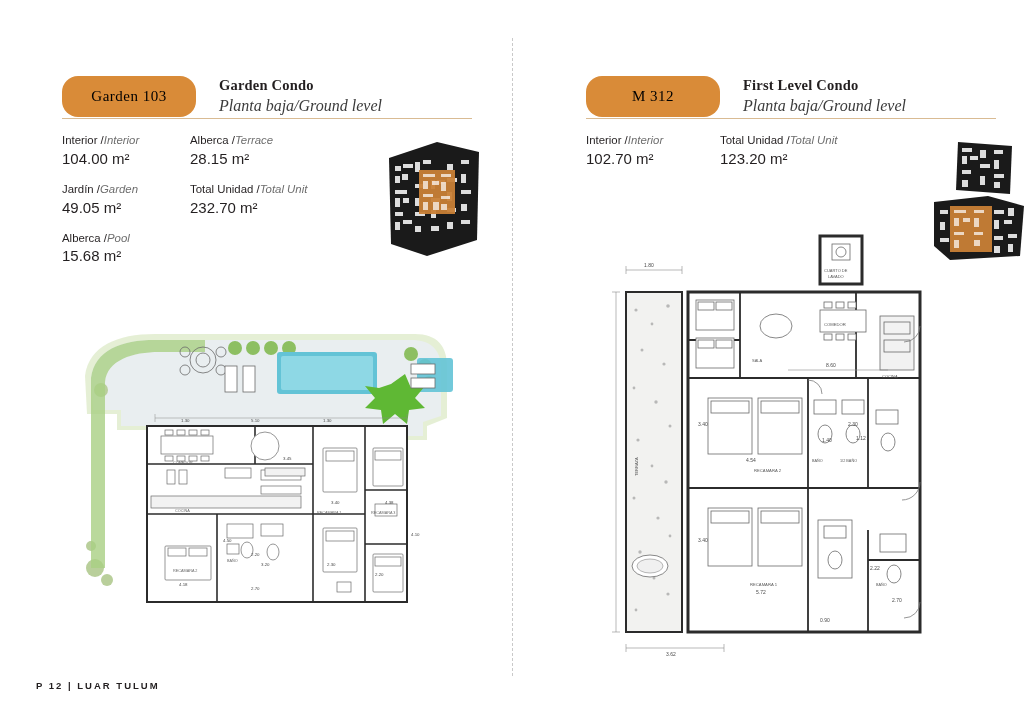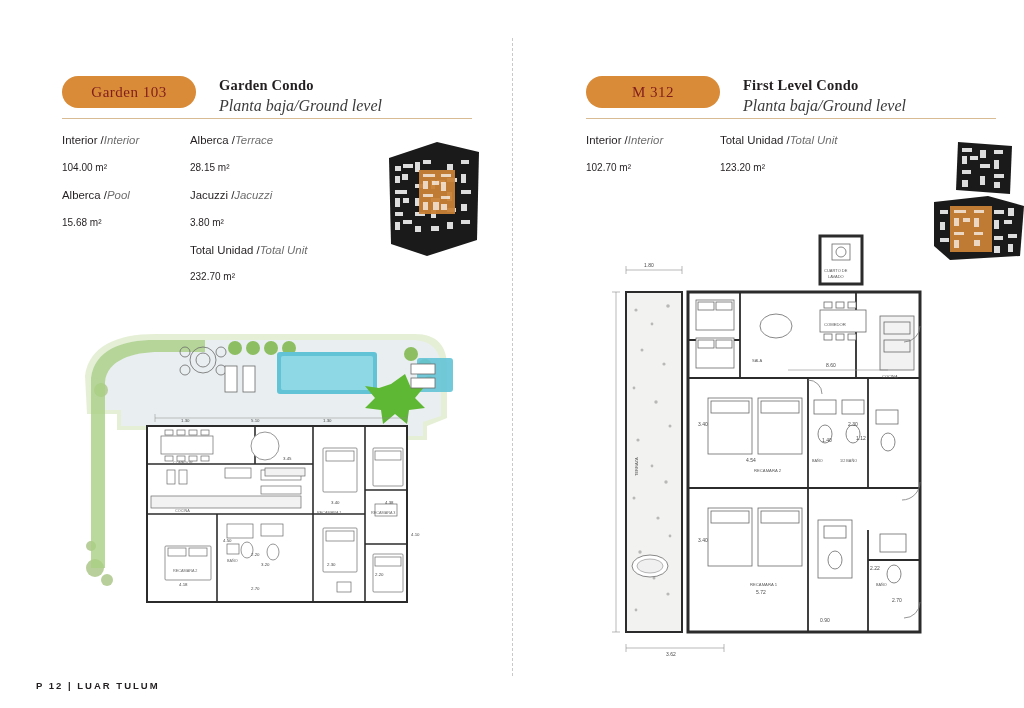--- a/index.html
+++ b/index.html
@@ -23,25 +23,25 @@
     width: 0; height: 638px;
     border-left: 1px dashed #c9c9c9;
   }
   .panel { position: absolute; top: 0; height: 708px; }
   .panel-left  { left: 0;   width: 512px; }
   .panel-right { left: 512px; width: 512px; }
 
   
   .hdr { position: absolute; display: flex; align-items: flex-start; }
   .pill {
-    width: 134px; height: 32px;
+    width: 134px; height: 41px;
     background: #d98b38;
     border-radius: 16px;
     display: flex; align-items: center; justify-content: center;
-    color: #7f1d1d;
+    color: #000000;
     font-family: "Liberation Serif", serif;
     font-size: 15px;
     letter-spacing: .5px;
   }
   .hdr-text { margin-left: 23px; padding-top: 1px; }
   .hdr-title {
     font-family: "Liberation Serif", serif;
     font-size: 14.5px;
     font-weight: bold;
     color: #231f20;
@@ -64,23 +64,23 @@
   .specs { position: absolute; display: flex; }
   .spec-col { }
   .spec-item { margin-bottom: 15px; }
   .spec-label {
     font-size: 11.4px;
     color: #231f20;
     line-height: 1.3;
   }
   .spec-label i { font-style: italic; color: #6d6d6d; }
   .spec-value {
-    font-size: 10px;
+    font-size: 15px;
     color: #231f20;
-    margin-top: 14px;
+    margin-top: 2px;
   }
 
   
   .keymap { position: absolute; }
   .keymap svg { display: block; }
 
   
   .plan { position: absolute; }
   .plan svg { display: block; }
 
@@ -112,32 +112,32 @@
     </div>
     <div class="rule" style="left:62px; top:118px; width:410px;"></div>
 
     <div class="specs" style="left:62px; top:133px;">
       <div class="spec-col" style="width:128px;">
         <div class="spec-item">
           <div class="spec-label"><span>Interior /</span><i>Interior</i></div>
           <div class="spec-value">104.00 m²</div>
         </div>
         <div class="spec-item">
+          <div class="spec-label"><span>Jardín /</span><i>Garden</i></div>
+          <div class="spec-value">49.05 m²</div>
+        </div>
+        <div class="spec-item">
           <div class="spec-label"><span>Alberca /</span><i>Pool</i></div>
           <div class="spec-value">15.68 m²</div>
         </div>
       </div>
       <div class="spec-col" style="width:160px;">
         <div class="spec-item">
           <div class="spec-label"><span>Alberca /</span><i>Terrace</i></div>
           <div class="spec-value">28.15 m²</div>
-        </div>
-        <div class="spec-item">
-          <div class="spec-label"><span>Jacuzzi /</span><i>Jacuzzi</i></div>
-          <div class="spec-value">3.80 m²</div>
         </div>
         <div class="spec-item">
           <div class="spec-label"><span>Total Unidad /</span><i>Total Unit</i></div>
           <div class="spec-value">232.70 m²</div>
         </div>
       </div>
     </div>
 
     <div class="keymap" style="left:385px; top:140px;">
       <svg width="96" height="118" viewBox="0 0 96 118">

